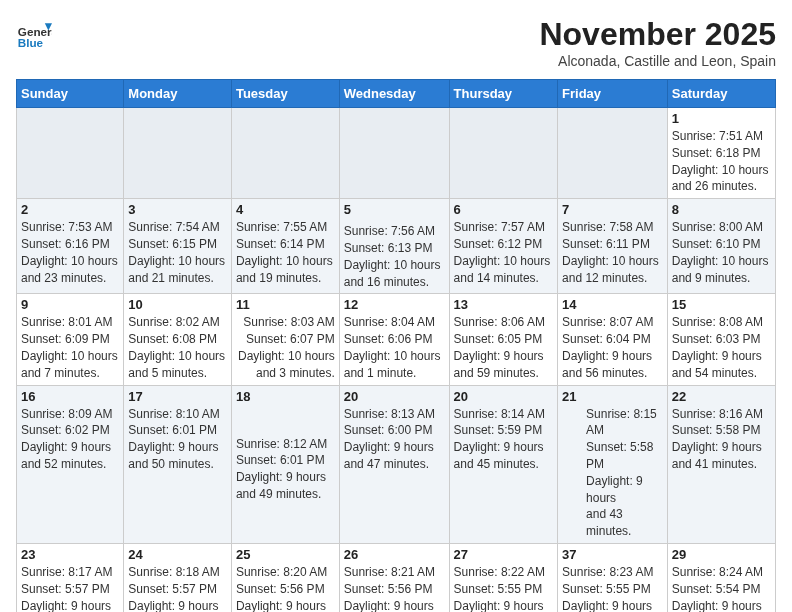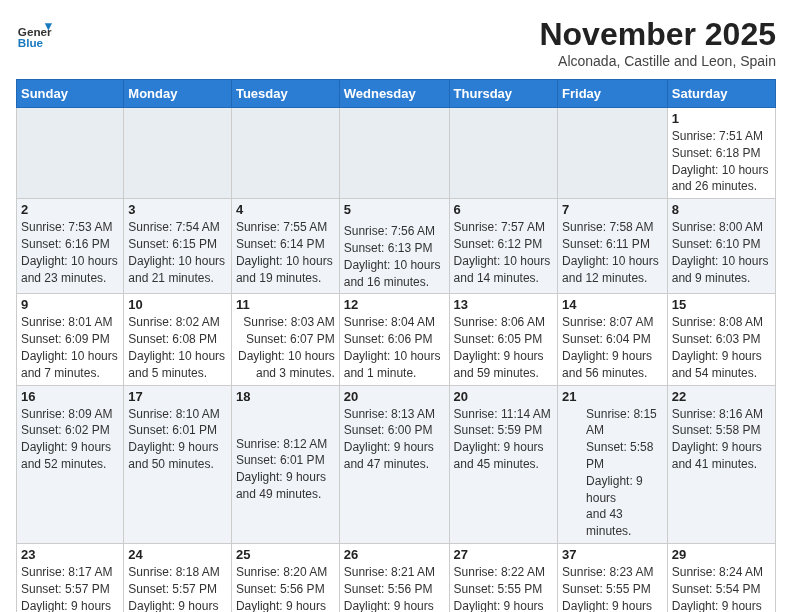--- a/index.html
+++ b/index.html
@@ -257,21 +257,21 @@
         </td>
         <td>
           <span class="day-number">20</span>
           <div class="day-info" style="white-space: pre-line;">Sunrise: 8:13 AM
 Sunset: 6:00 PM
 Daylight: 9 hours
 and 47 minutes.</div>
         </td>
         <td>
           <span class="day-number">20</span>
-          <div class="day-info" style="white-space: pre-line;">Sunrise: 11:14 AM
+          <div class="day-info" style="white-space: pre-line;">Sunrise: 8:14 AM
 Sunset: 5:59 PM
 Daylight: 9 hours
 and 45 minutes.</div>
         </td>
         <td>
           <span class="day-number">21</span>
           <div class="day-info" style="white-space: pre-line; margin-left: 24px;">Sunrise: 8:15 AM
 Sunset: 5:58 PM
 Daylight: 9 hours
 and 43 minutes.</div>

